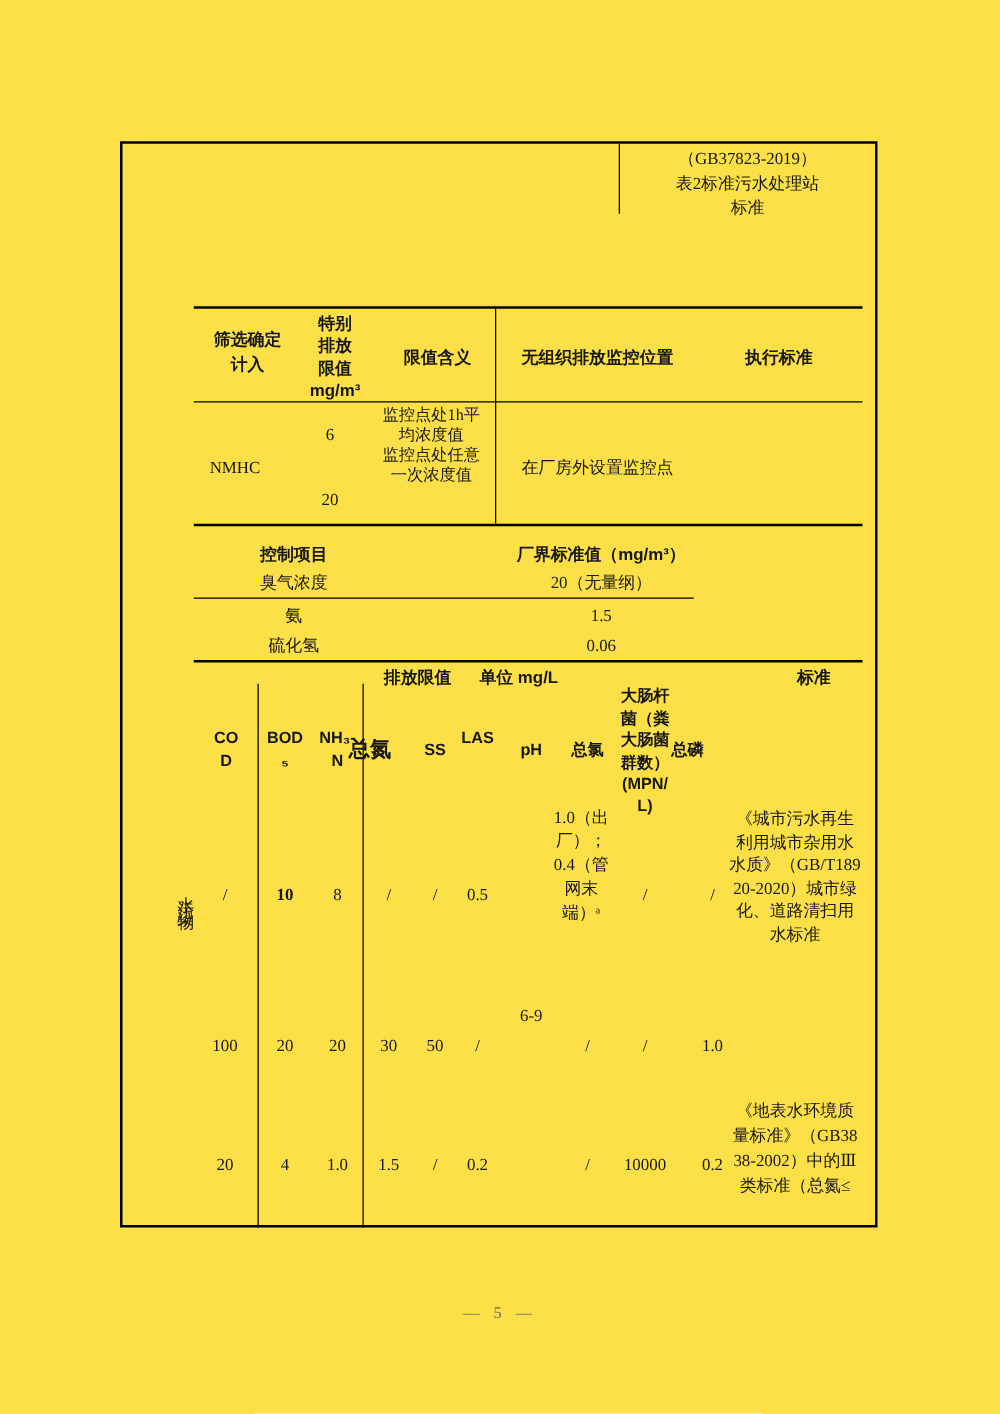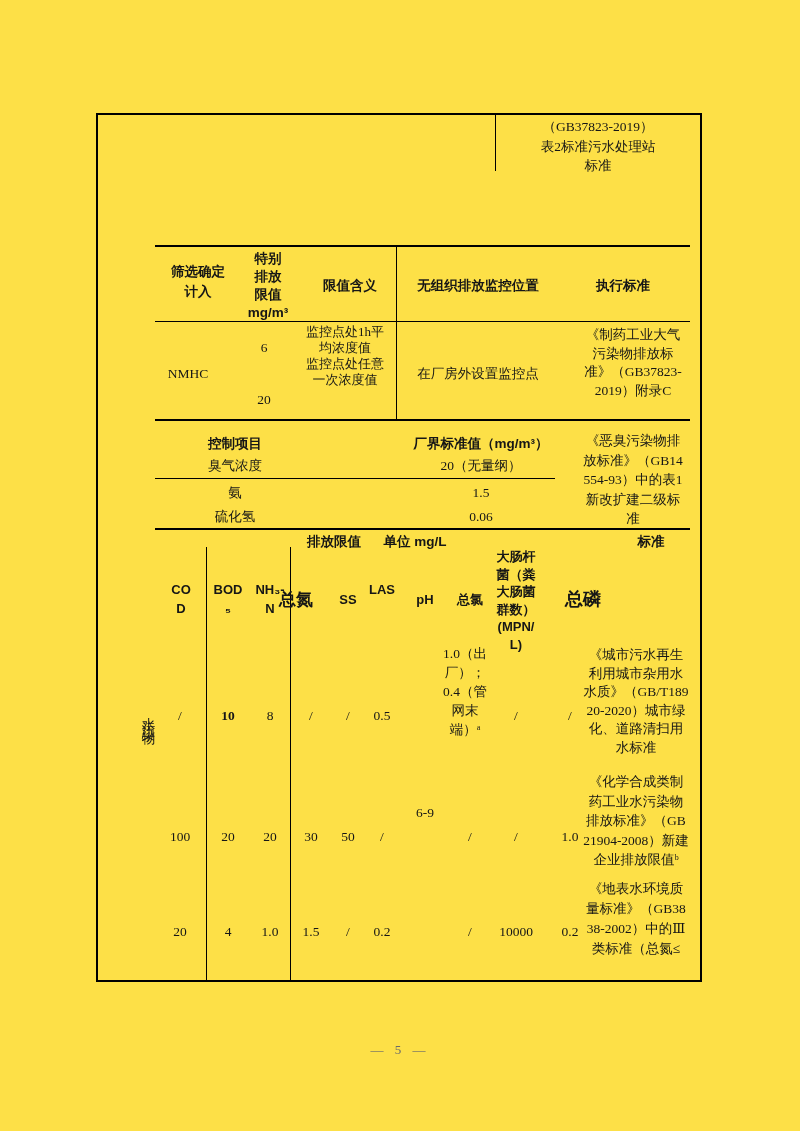--- a/index.html
+++ b/index.html
@@ -39,53 +39,51 @@
   <div class="t c bold" style="left:556px;top:276px;width:134px;">执行标准</div>
 
   <div class="t c" style="left:156px;top:364px;width:64px;">NMHC</div>
   <div class="t c" style="left:244px;top:338px;width:40px;">6</div>
   <div class="t c" style="left:244px;top:390px;width:40px;">20</div>
   <div class="t c ba" style="left:306px;top:324px;width:78px;line-height:16px;font-size:13px;">
     <div>监控点处1h平均浓度值</div>
     <div>监控点处任意一次浓度值</div>
   </div>
   <div class="t c" style="left:400px;top:364px;width:156px;">在厂房外设置监控点</div>
-  <div class="t c ba" style="left:582px;top:326px;width:102px;line-height:18.5px;">《制药工业大气污染物排放标准》（GB37823-2019）附录C</div>
 
   <div class="ln" style="left:155px;top:478px;width:400px;height:1px;"></div>
   <div class="ln" style="left:155px;top:528px;width:535px;height:2px;"></div>
 
   <div class="t c bold" style="left:175px;top:434px;width:120px;">控制项目</div>
   <div class="t c bold" style="left:381px;top:434px;width:200px;">厂界标准值（mg/m³）</div>
 
   <div class="t c" style="left:175px;top:456px;width:120px;">臭气浓度</div>
   <div class="t c" style="left:381px;top:456px;width:200px;">20（无量纲）</div>
   <div class="t c" style="left:175px;top:483px;width:120px;">氨</div>
   <div class="t c" style="left:381px;top:483px;width:200px;">1.5</div>
   <div class="t c" style="left:175px;top:507px;width:120px;">硫化氢</div>
   <div class="t c" style="left:381px;top:507px;width:200px;">0.06</div>
-  <div class="t c ba" style="left:582px;top:431px;width:102px;line-height:19.5px;">《恶臭污染物排放标准》（GB14554-93）中的表1新改扩建二级标准</div>
 
   <div class="ln" style="left:206px;top:547px;width:1px;height:435px;"></div>
   <div class="ln" style="left:290px;top:547px;width:1px;height:435px;"></div>
 
   <div class="t c bold" style="left:299px;top:532px;width:70px;">排放限值</div>
   <div class="t c bold" style="left:379px;top:532px;width:72px;">单位 mg/L</div>
   <div class="t c bold" style="left:626px;top:532px;width:50px;">标准</div>
 
   <div class="t c bold ba" style="left:167px;top:580px;width:28px;line-height:19px;font-size:13px;">COD</div>
   <div class="t c bold ba" style="left:211px;top:580px;width:34px;line-height:19px;font-size:13px;text-align:center;">BOD₅</div>
   <div class="t c bold ba" style="left:252px;top:580px;width:36px;line-height:19px;font-size:13px;">NH₃-N</div>
   <div class="t c bold" style="left:278px;top:590px;width:36px;font-size:17px;">总氮</div>
   <div class="t c bold" style="left:330px;top:590px;width:36px;font-size:13px;">SS</div>
   <div class="t c bold ba" style="left:368px;top:580px;width:28px;line-height:19px;font-size:13px;">LAS</div>
   <div class="t c bold" style="left:407px;top:590px;width:36px;font-size:13px;">pH</div>
   <div class="t c bold" style="left:452px;top:590px;width:36px;font-size:13px;">总氯</div>
   <div class="t c bold ba" style="left:492px;top:548px;width:48px;line-height:17.5px;font-size:13px;">大肠杆菌（粪大肠菌群数）(MPN/L)</div>
-  <div class="t c bold" style="left:565px;top:590px;width:36px;font-size:18px;">总磷</div>
+  <div class="t c bold" style="left:532px;top:590px;width:36px;font-size:13px;">总磷</div>
 
   <div class="t vert" style="left:139px;top:706px;height:100px;">水污染物</div>
 
   <div class="t c" style="left:160px;top:706px;width:40px;">/</div>
   <div class="t c" style="left:208px;top:706px;width:40px;font-weight:bold;">10</div>
   <div class="t c" style="left:250px;top:706px;width:40px;">8</div>
   <div class="t c" style="left:291px;top:706px;width:40px;">/</div>
   <div class="t c" style="left:328px;top:706px;width:40px;">/</div>
   <div class="t c" style="left:362px;top:706px;width:40px;">0.5</div>
   <div class="t c ba" style="left:442px;top:644px;width:46px;line-height:19px;">1.0（出厂）；0.4（管网末端）ᵃ</div>
@@ -108,18 +106,17 @@
   <div class="t c" style="left:208px;top:922px;width:40px;">4</div>
   <div class="t c" style="left:250px;top:922px;width:40px;">1.0</div>
   <div class="t c" style="left:291px;top:922px;width:40px;">1.5</div>
   <div class="t c" style="left:328px;top:922px;width:40px;">/</div>
   <div class="t c" style="left:362px;top:922px;width:40px;">0.2</div>
   <div class="t c" style="left:450px;top:922px;width:40px;">/</div>
   <div class="t c" style="left:491px;top:922px;width:50px;">10000</div>
   <div class="t c" style="left:550px;top:922px;width:40px;">0.2</div>
 
   <div class="t c ba" style="left:583px;top:646px;width:106px;line-height:18.5px;">《城市污水再生利用城市杂用水水质》（GB/T18920-2020）城市绿化、道路清扫用水标准</div>
-  <div class="t c ba" style="left:583px;top:772px;width:106px;line-height:19.5px;">《化学合成类制药工业水污染物排放标准》（GB21904-2008）新建企业排放限值ᵇ</div>
   <div class="t c ba" style="left:583px;top:879px;width:106px;line-height:20px;max-height:100px;overflow:hidden;">《地表水环境质量标准》（GB3838-2002）中的Ⅲ类标准（总氮≤</div>
 
   <div class="t c" style="left:345px;top:1040px;width:110px;color:#6a6a6a;font-size:13px;letter-spacing:4px;">— 5 —</div>
 
 </div>
 
 </body></html>

